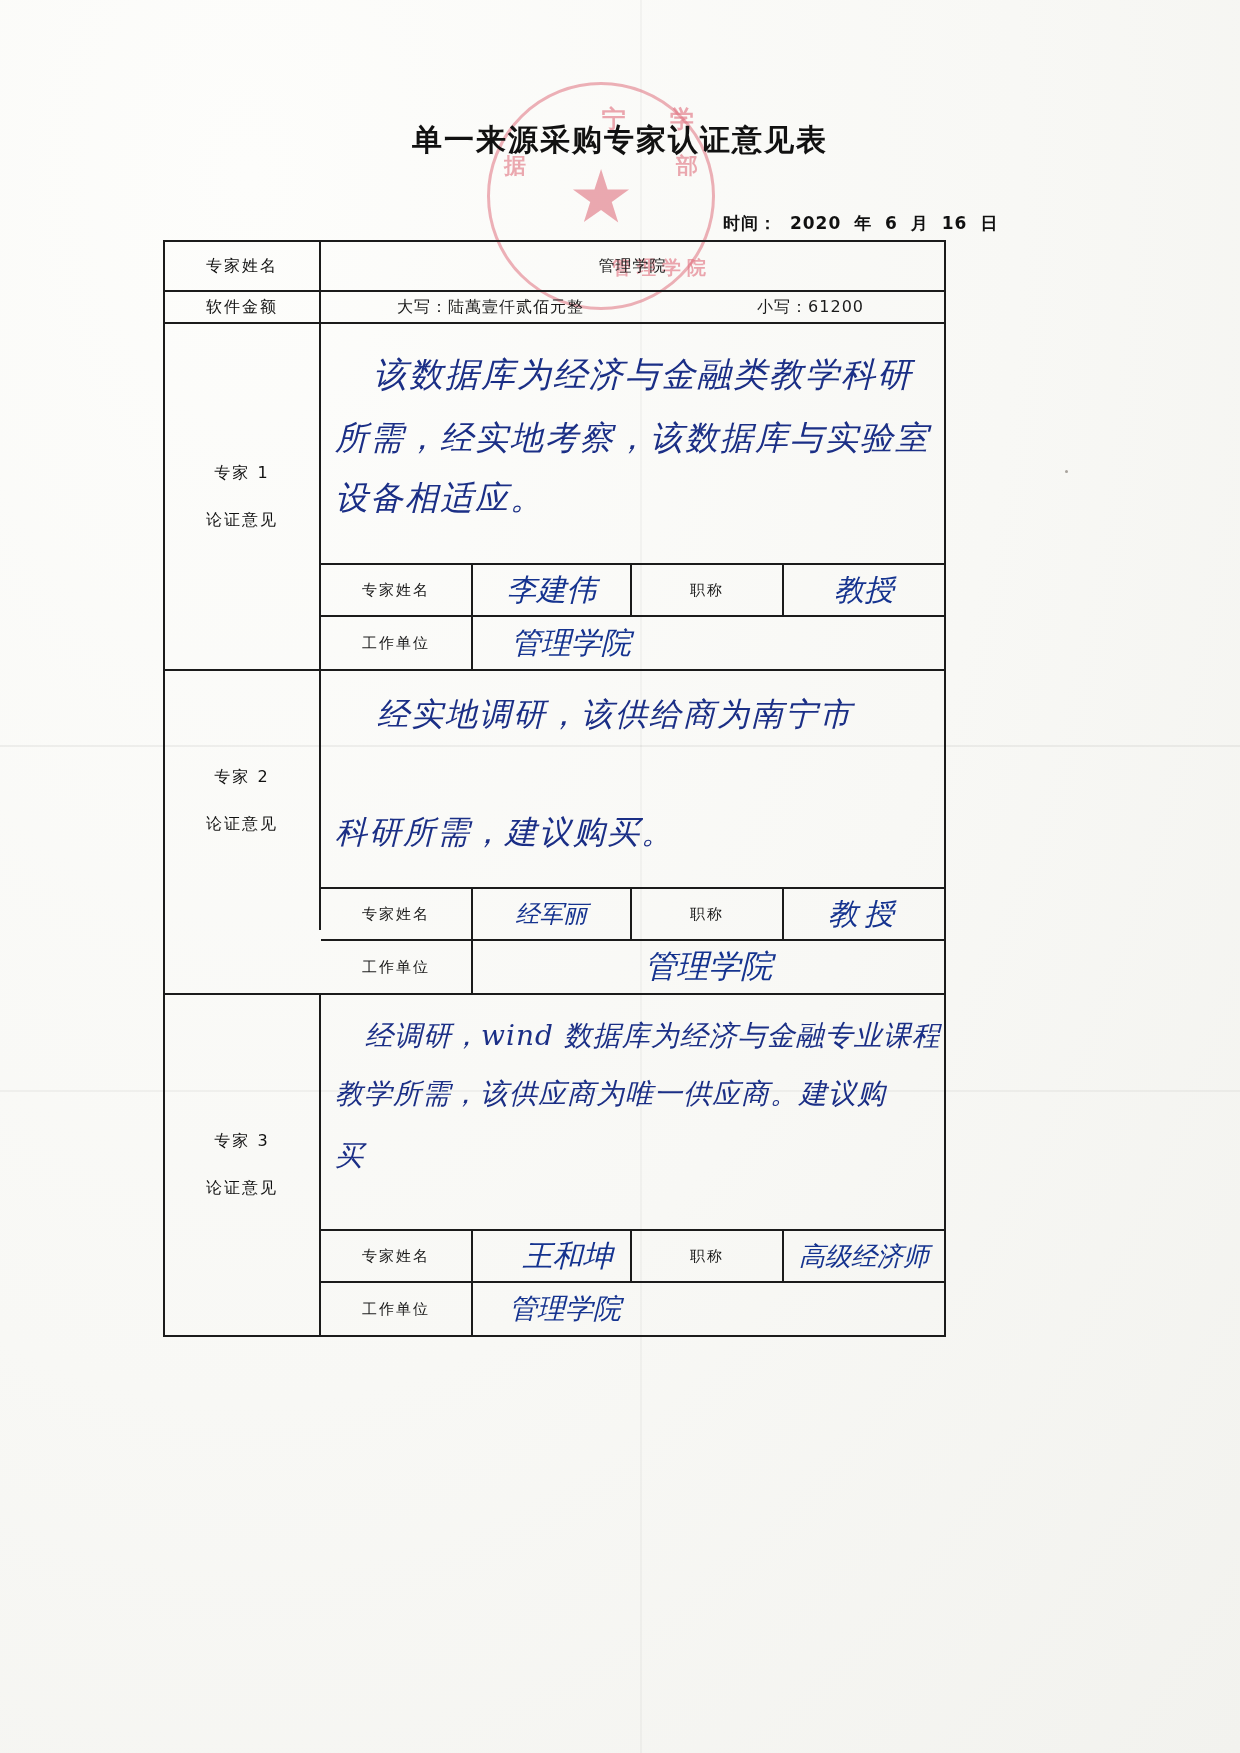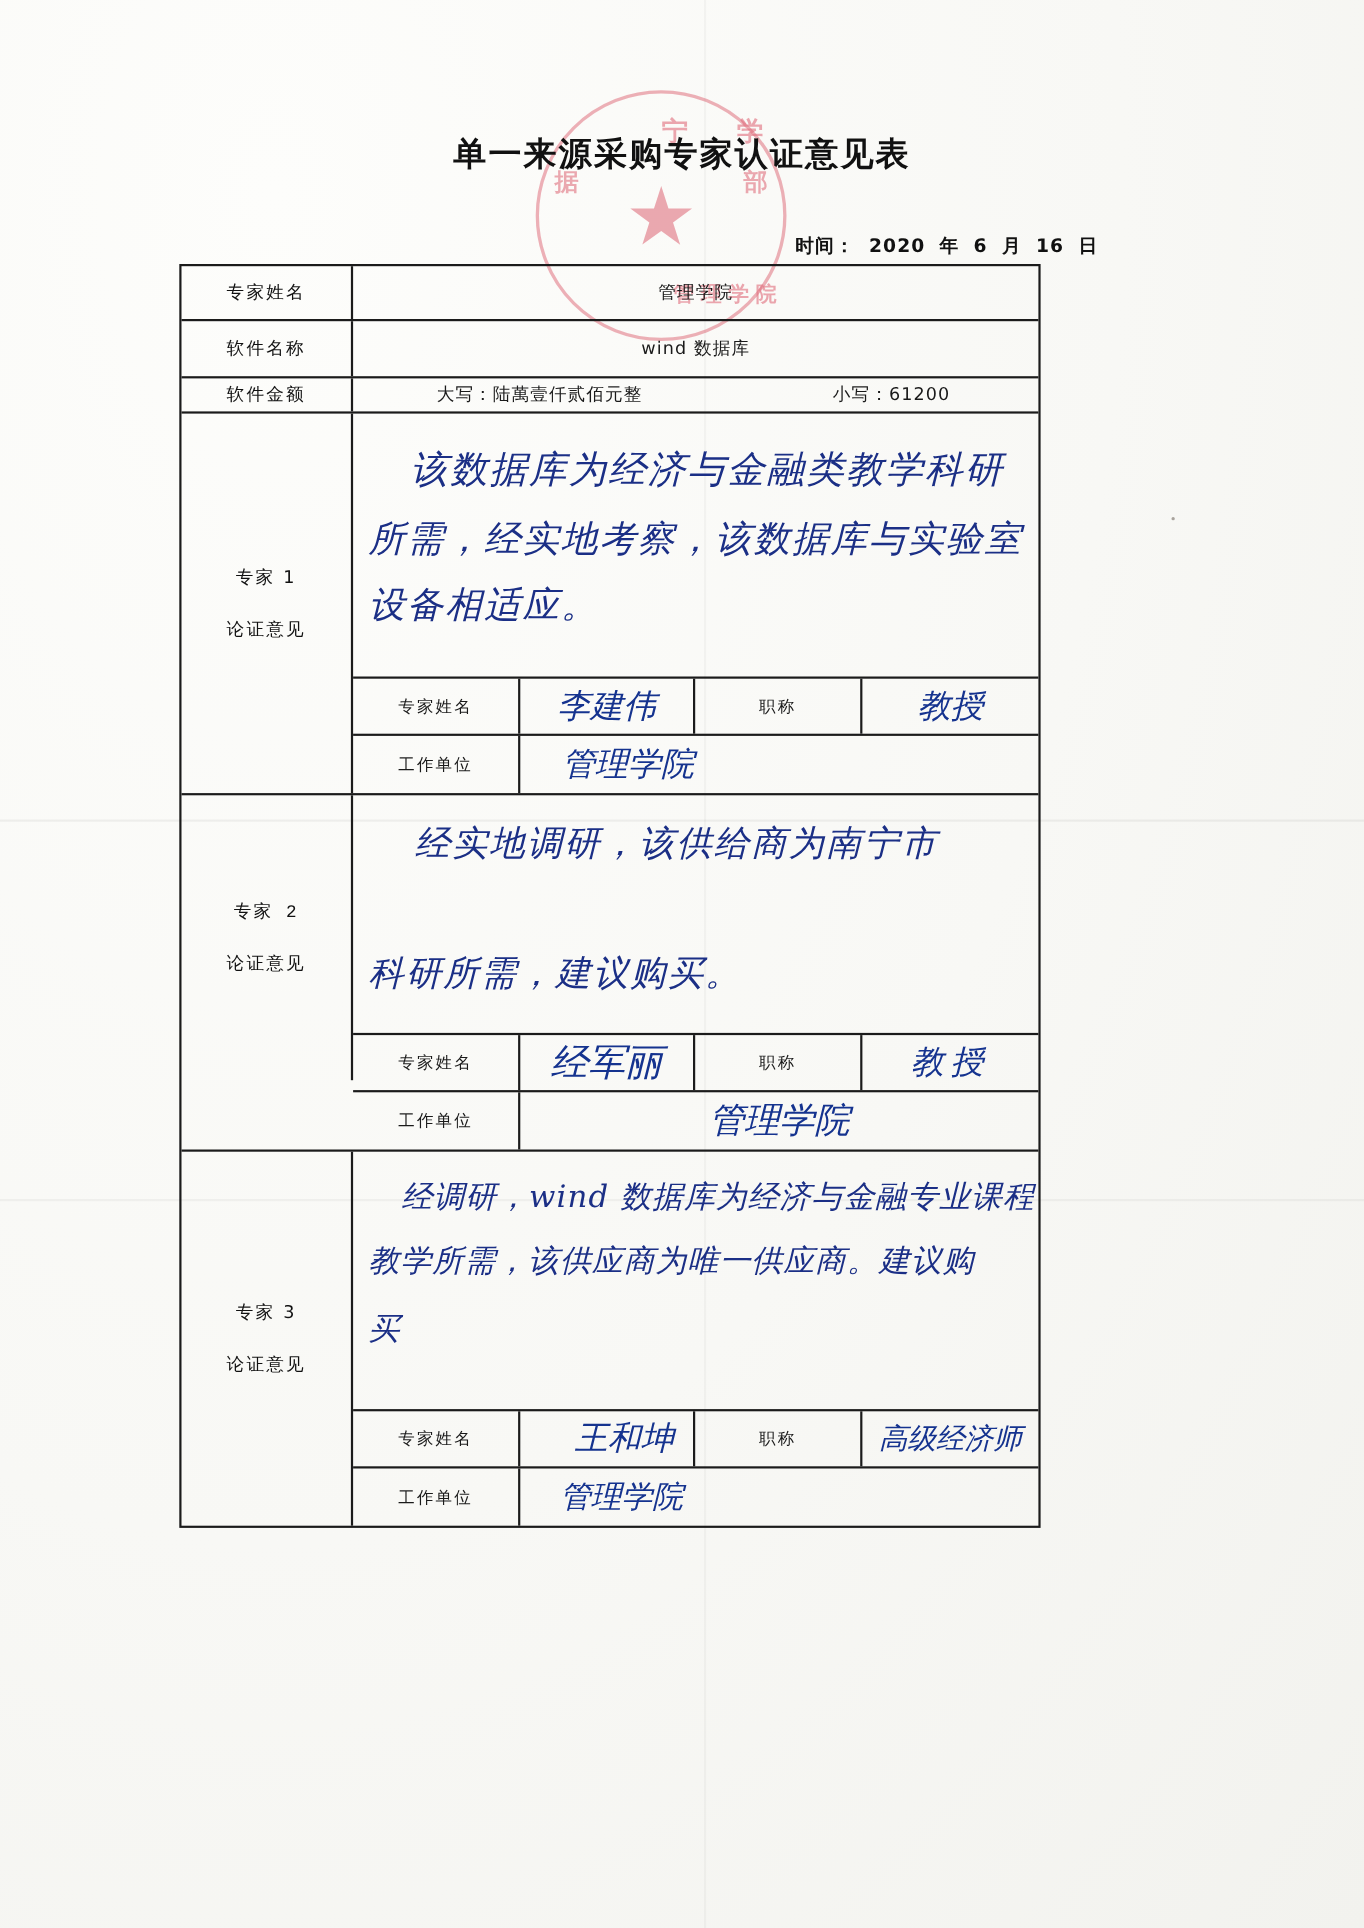--- a/index.html
+++ b/index.html
@@ -260,24 +260,20 @@
     <span>日</span>
   </div>
 
   <div class="table">
 
     <div class="row r-unit">
       <div class="label-cell">专家姓名</div>
       <div class="value-cell center">管理学院</div>
     </div>
 
-    <div class="row r-soft">
-      <div class="label-cell">软件名称</div>
-      <div class="value-cell center">wind 数据库</div>
-    </div>
 
     <div class="row r-amt">
       <div class="label-cell">软件金额</div>
       <div class="value-cell">
         <div class="amount-wrap">
           <span class="amount-cap">
             <span>大写：</span><span>陆萬壹仟贰佰元整</span>
           </span>
           <span class="amount-num">
             <span>小写：</span><span>61200</span>
@@ -310,33 +306,33 @@
         <div class="unit-row-full">
           <div class="meta-label">工作单位</div>
           <div class="meta-value">
             <span class="hwm" style="left:38px; font-size:30px;">管理学院</span>
           </div>
         </div>
       </div>
     </div>
 
     <div class="expert-block">
-      <div class="label-cell" style="height:259px;font-family:Liberation Mono, monospace;">
+      <div class="label-cell" style="height:259px;">
         <div>专家 2</div>
         <div class="sub">论证意见</div>
       </div>
       <div class="expert-right">
         <div class="opinion" style="height:218px;">
           <div class="hw blue" style="left:56px; top:22px; font-size:32px; letter-spacing:2px;">经实地调研，该供给商为南宁市</div>
           <div class="hw blue" style="left:14px; top:140px; font-size:32px; letter-spacing:2px;">科研所需，建议购买。</div>
         </div>
         <div class="meta-row">
           <div class="meta-label">专家姓名</div>
           <div class="meta-value">
-            <span class="hwm c" style="font-size:34px;">经军丽</span>
+            <span class="hwm c" style="font-size:24px;">经军丽</span>
           </div>
           <div class="meta-label2">职称</div>
           <div class="meta-value last" style="flex:0 0 160px;">
             <span class="hwm c" style="font-size:30px; letter-spacing:6px;">教授</span>
           </div>
         </div>
         <div class="unit-row-full">
           <div class="meta-label">工作单位</div>
           <div class="meta-value">
             <span class="hwm c" style="font-size:32px;">管理学院</span>

